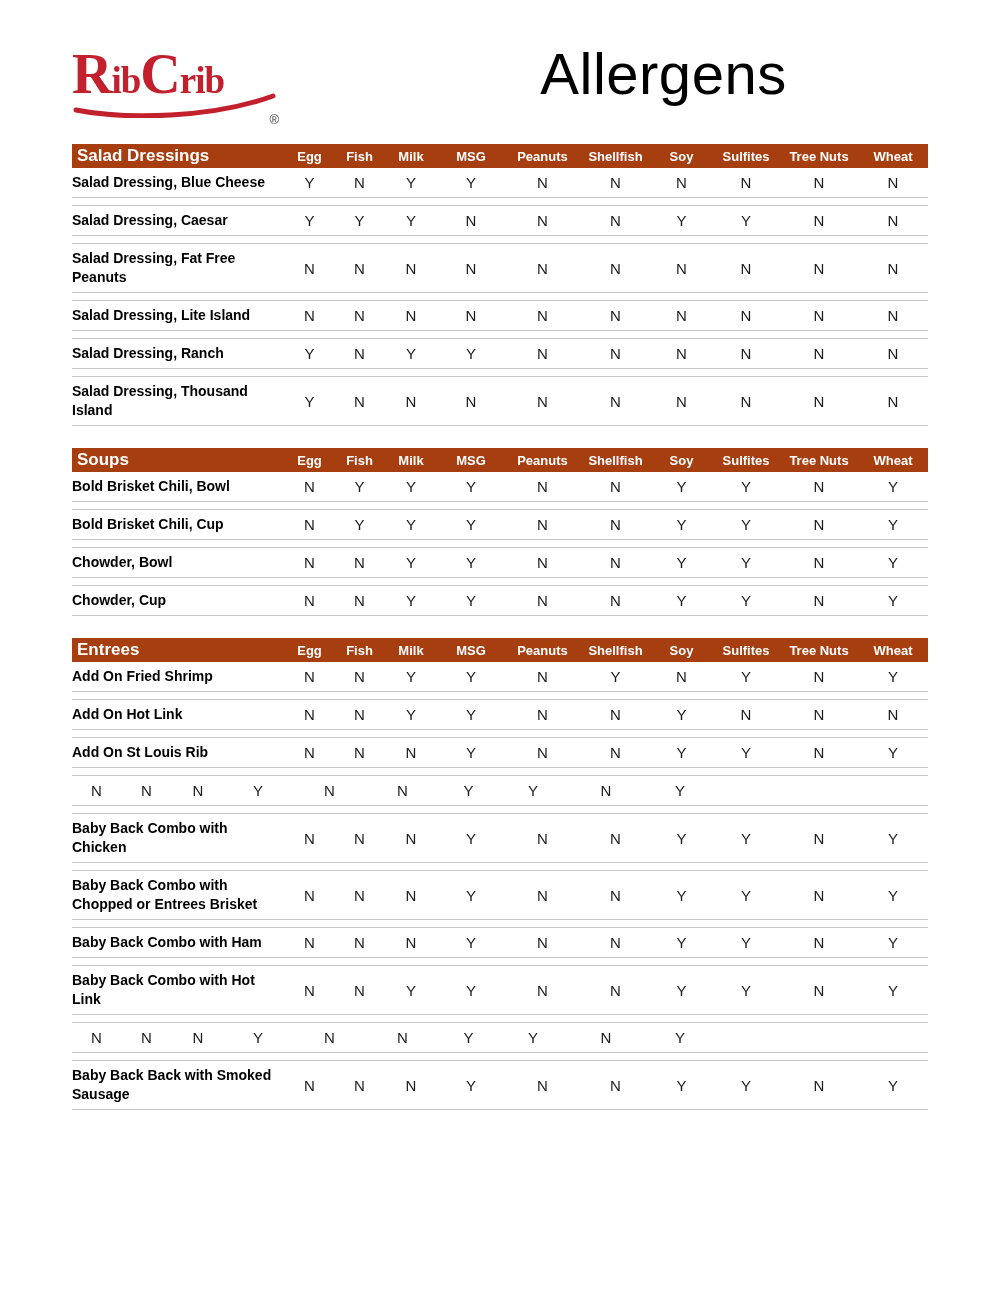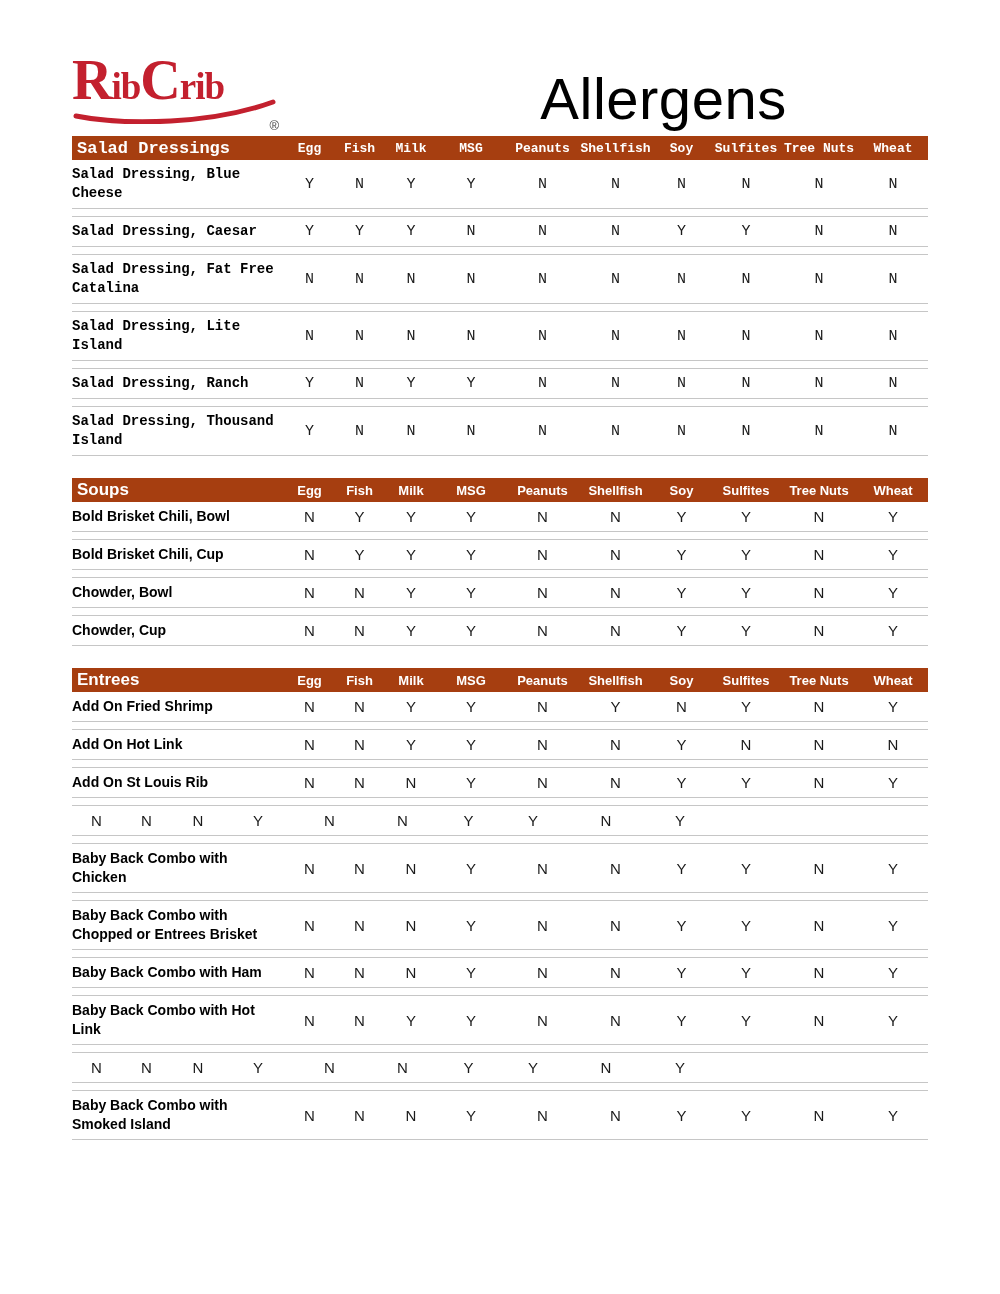--- a/index.html
+++ b/index.html
@@ -12,23 +12,23 @@
     --header-bg: #A63E10;
     --header-text: #ffffff;
     --brand: #C3202E;
     --line: #c6c6c6;
   }
   .page { width: 1000px; padding: 40px 72px 26px 72px; }
 
   
   .doc-header {
     display: flex;
-    align-items: flex-end;
+    align-items: flex-start;
     height: 92px;
-    margin-bottom: 4px;
+    margin-bottom: 12px;
   }
   .logo {
     position: relative;
     flex: 0 0 235px;
     height: 86px;
     color: var(--brand);
     font-family: "Liberation Serif", serif;
     font-weight: bold;
     line-height: 1;
     padding-top: 6px;
@@ -57,21 +57,21 @@
     text-align: center;
     padding-left: 92px;
     font-size: 58px;
     font-weight: 400;
     color: #000;
     letter-spacing: 0.5px;
   }
 
   
   .tbl-section { margin-top: 22px; }
-  .tbl-section:first-child { margin-top: 4px; font-family: Liberation Mono, monospace; }
+  .tbl-section:first-child { margin-top: 4px; }
   .sec-head {
     display: flex;
     align-items: center;
     background: var(--header-bg);
     height: 24px;
   }
   .sec-name {
     flex: 0 0 213px;
     color: var(--header-text);
     font-weight: bold;
@@ -162,21 +162,21 @@
           <div class="val" style="width: 52px; flex-basis: 52px;">Y</div>
           <div class="val" style="width: 68px; flex-basis: 68px;">N</div>
           <div class="val" style="width: 75px; flex-basis: 75px;">N</div>
           <div class="val" style="width: 71px; flex-basis: 71px;">N</div>
           <div class="val" style="width: 61px; flex-basis: 61px;">Y</div>
           <div class="val" style="width: 68px; flex-basis: 68px;">Y</div>
           <div class="val" style="width: 78px; flex-basis: 78px;">N</div>
           <div class="val" style="width: 70px; flex-basis: 70px;">N</div>
         </div>
         <div class="tbl-row">
-          <div class="item-name">Salad Dressing, Fat Free Catalina</div>
+          <div class="item-name">Salad Dressing, Fat Free Peanuts</div>
           <div class="val" style="width: 49px; flex-basis: 49px;">N</div>
           <div class="val" style="width: 51px; flex-basis: 51px;">N</div>
           <div class="val" style="width: 52px; flex-basis: 52px;">N</div>
           <div class="val" style="width: 68px; flex-basis: 68px;">N</div>
           <div class="val" style="width: 75px; flex-basis: 75px;">N</div>
           <div class="val" style="width: 71px; flex-basis: 71px;">N</div>
           <div class="val" style="width: 61px; flex-basis: 61px;">N</div>
           <div class="val" style="width: 68px; flex-basis: 68px;">N</div>
           <div class="val" style="width: 78px; flex-basis: 78px;">N</div>
           <div class="val" style="width: 70px; flex-basis: 70px;">N</div>
@@ -411,21 +411,21 @@
           <div class="val" style="width: 52px; flex-basis: 52px;">N</div>
           <div class="val" style="width: 68px; flex-basis: 68px;">Y</div>
           <div class="val" style="width: 75px; flex-basis: 75px;">N</div>
           <div class="val" style="width: 71px; flex-basis: 71px;">N</div>
           <div class="val" style="width: 61px; flex-basis: 61px;">Y</div>
           <div class="val" style="width: 68px; flex-basis: 68px;">Y</div>
           <div class="val" style="width: 78px; flex-basis: 78px;">N</div>
           <div class="val" style="width: 70px; flex-basis: 70px;">Y</div>
         </div>
         <div class="tbl-row">
-          <div class="item-name">Baby Back Combo with Smoked Island</div>
+          <div class="item-name">Baby Back Back with Smoked Sausage</div>
           <div class="val" style="width: 49px; flex-basis: 49px;">N</div>
           <div class="val" style="width: 51px; flex-basis: 51px;">N</div>
           <div class="val" style="width: 52px; flex-basis: 52px;">N</div>
           <div class="val" style="width: 68px; flex-basis: 68px;">Y</div>
           <div class="val" style="width: 75px; flex-basis: 75px;">N</div>
           <div class="val" style="width: 71px; flex-basis: 71px;">N</div>
           <div class="val" style="width: 61px; flex-basis: 61px;">Y</div>
           <div class="val" style="width: 68px; flex-basis: 68px;">Y</div>
           <div class="val" style="width: 78px; flex-basis: 78px;">N</div>
           <div class="val" style="width: 70px; flex-basis: 70px;">Y</div>

